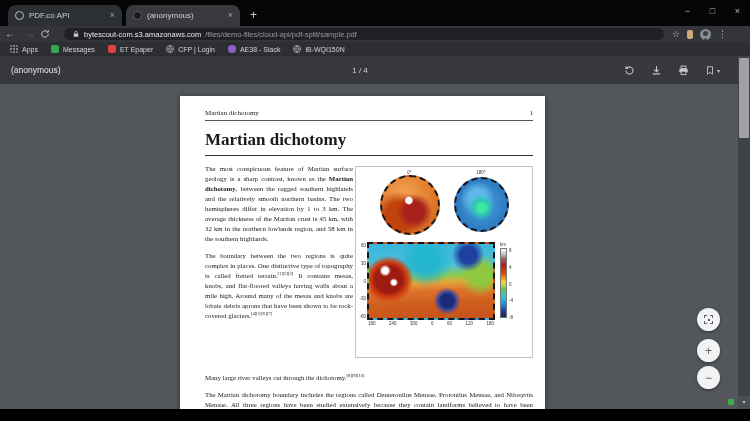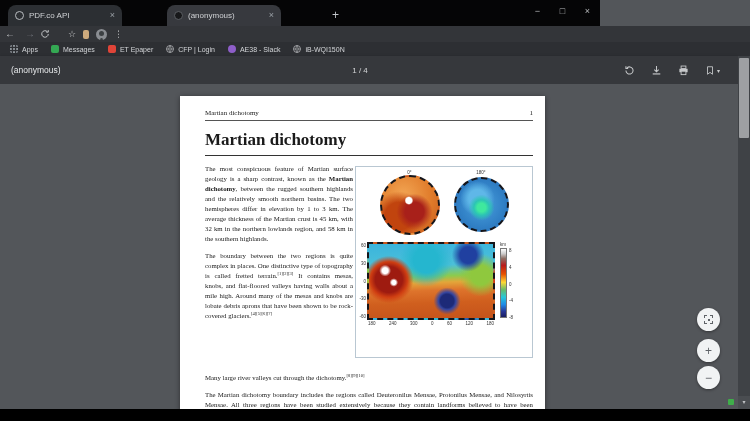--- a/index.html
+++ b/index.html
@@ -1,20 +1,20 @@
 <!DOCTYPE html>
 <html><head>
 <meta charset="utf-8">
 <style>
   * { margin:0; padding:0; box-sizing:border-box; }
   body { background:#000; font-family:"Liberation Sans", sans-serif; }
   #screen { position:relative; width:750px; height:421px; overflow:hidden; background:#53565a; }
 
   
-  .titlebar { position:absolute; left:0; top:0; width:600px; height:26px; background:#050506; display:flex; align-items:flex-end;gap:41px; }
+  .titlebar { position:absolute; left:0; top:0; width:750px; height:26px; background:#050506; display:flex; align-items:flex-end; }
   .tab { position:relative; display:flex; align-items:center; gap:5px; height:21px; width:114px; padding:0 7px; border-radius:8px 8px 0 0; font-size:8px; color:#cfd1d4; }
   .tab1 { margin-left:8px; background:#2c2f33; }
   .tab2 { margin-left:4px; background:#37393e; }
   .tab-title { flex:1; white-space:nowrap; overflow:hidden; }
   .tab-close { color:#9aa0a6; font-size:9px; line-height:9px; }
   .fav { width:9px; height:9px; border-radius:50%; flex:none; }
   .fav-ring { border:1.5px solid #b9bcc0; background:transparent; }
   .fav-dark { background:#17181a; border:1px solid #5b5e63; }
   .newtab { color:#c3c6ca; font-size:12px; margin-left:10px; padding-bottom:4px; }
   .wincontrols { position:absolute; right:0; top:0; height:22px; display:flex; align-items:center; }
@@ -143,20 +143,28 @@
   </div>
 
   <div class="navbar">
     <span class="navbtn">←</span>
     <span class="navbtn dim">→</span>
     <span class="navbtn">
       <svg width="10" height="10" viewBox="0 0 16 16">
           <path d="M13.2 8a5.2 5.2 0 1 1-1.6-3.8M13.2 1.8v3.2h-3.2" stroke="#c6c8ca" stroke-width="1.6" fill="none"></path>
         </svg>
     </span>
+    <div class="urlbar">
+      <svg width="8" height="8" viewBox="0 0 16 16">
+          <rect x="3.5" y="7" width="9" height="6.5" rx="1" fill="#c6c8ca"></rect>
+          <path d="M5.5 7V5a2.5 2.5 0 0 1 5 0v2" stroke="#c6c8ca" stroke-width="1.5" fill="none"></path>
+        </svg>
+      <span class="url-domain">bytescout-com.s3.amazonaws.com</span>
+        <span class="url-path">/files/demo-files/cloud-api/pdf-split/sample.pdf</span>
+    </div>
     <div class="nav-right">
       <span class="star">☆</span>
       <span class="ext-pill"></span>
       <span class="avatar"></span>
       <span class="menu-dots">⋮</span>
     </div>
   </div>
 
   <div class="bookmarks">
     <span class="bm">

